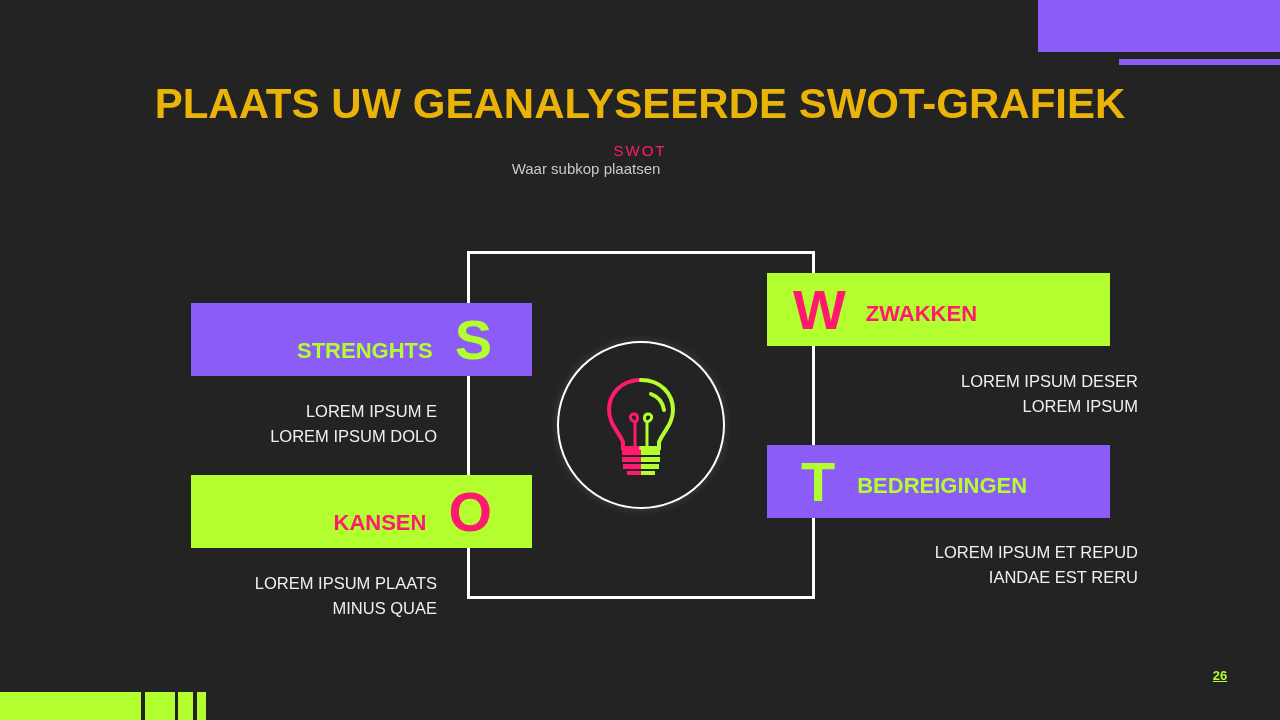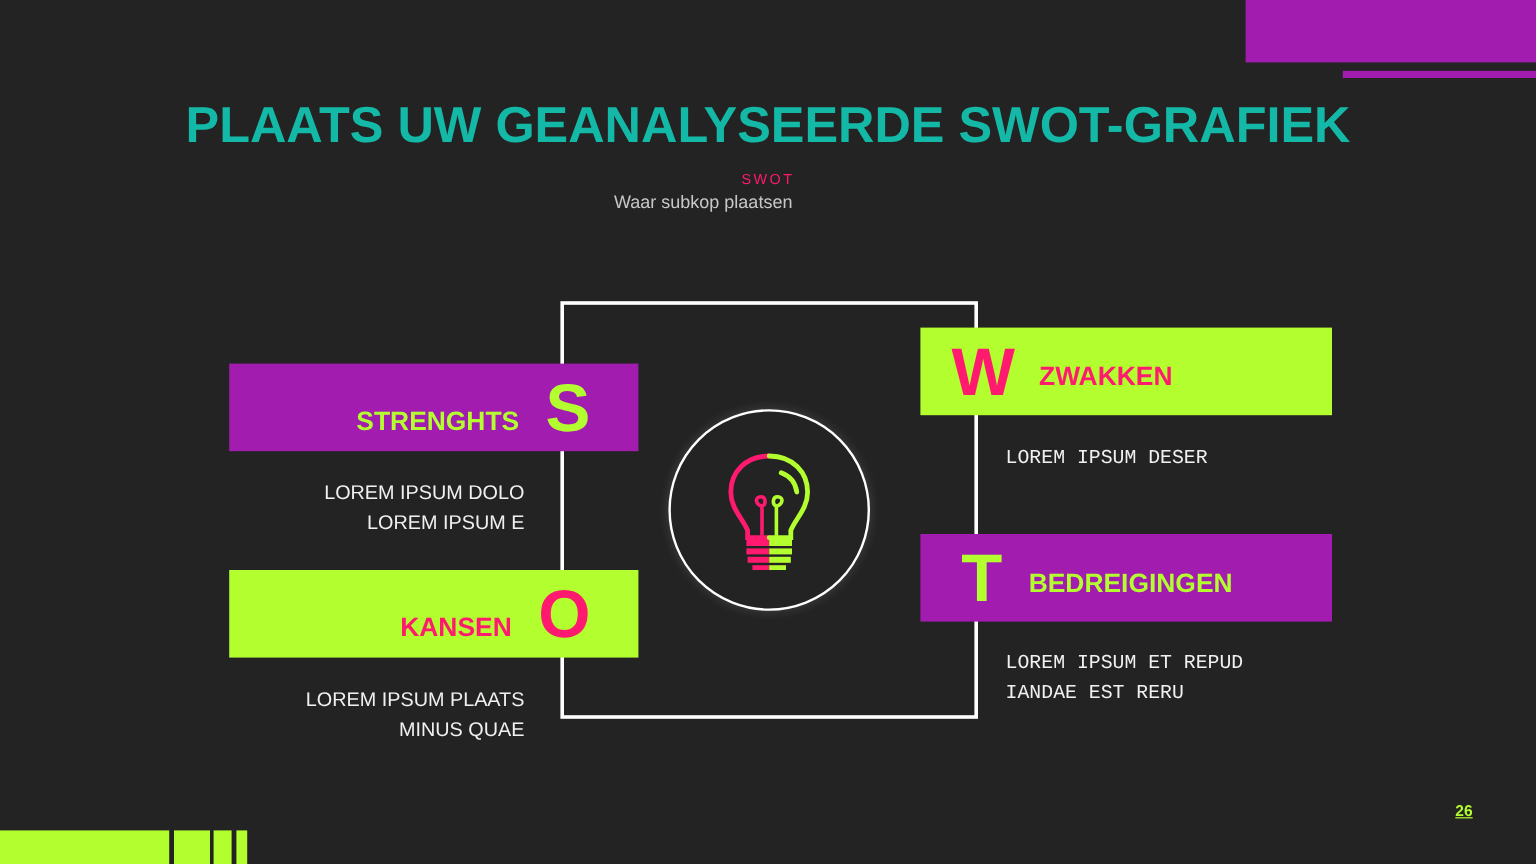--- a/index.html
+++ b/index.html
@@ -2,38 +2,38 @@
 <html><head>
   <meta charset="utf-8">
   <style>
     html, body { margin: 0; padding: 0; }
     body {
       width: 1280px; height: 720px; overflow: hidden;
       background: #232323; position: relative;
       font-family: "Liberation Sans", sans-serif;
     }
     .abs { position: absolute; }
-    .pink-bg { background: #a21caf; }
+    .pink-bg { background: #8b5cf6; }
     .lime-bg { background: #b3fe2e; }
 
     .deco-top-block { left: 1038px; top: 0; width: 242px; height: 52px; }
     .deco-top-line { left: 1119px; top: 59px; width: 161px; height: 6px; }
 
     .deco-bottom-main { left: 0; top: 692px; width: 141px; height: 28px; }
     .deco-bottom-bar1 { left: 145px; top: 692px; width: 30px; height: 28px; }
     .deco-bottom-bar2 { left: 178px; top: 692px; width: 15px; height: 28px; }
     .deco-bottom-bar3 { left: 197px; top: 692px; width: 9px; height: 28px; }
 
     .title {
       left: 0; top: 80px; width: 1280px; text-align: center;
-      color: #14b8a6; font-size: 42px; font-weight: bold; letter-spacing: 0px;
+      color: #eab308; font-size: 42px; font-weight: bold; letter-spacing: 0px;
     }
     .kicker {
       left: 0; top: 142px; width: 1280px; text-align: center;
-      color: #ff1a70; font-size: 12px; letter-spacing: 2px;
+      color: #ff1a70; font-size: 15px; letter-spacing: 2px;
     }
     .subtitle {
       left: 0; top: 160px; width: 1172px; text-align: center;
       color: #c8c8c8; font-size: 15px;
     }
 
     .frame {
       left: 467px; top: 251px; width: 342px; height: 342px;
       border: 3px solid #ffffff; box-sizing: content-box;
     }
@@ -59,21 +59,21 @@
     .band-right .letter { margin-left: 26px; }
     .band-right .label { margin-left: 20px; margin-top: 8px; }
 
     .txt-pink { color: #ff1a70; }
     .txt-lime { color: #b3fe2e; }
 
     .desc {
       color: #f0f0f0; font-size: 16.5px; line-height: 25px;
     }
     .desc-left { text-align: right; width: 300px; }
-    .desc-right { text-align: left; width: 300px; font-family: Liberation Mono, monospace; }
+    .desc-right { text-align: right; width: 300px; }
 
     .page-num {
       left: 1200px; top: 668px; width: 40px; text-align: center;
       color: #b3fe2e; font-size: 13px; font-weight: bold; text-decoration: underline;
     }
   </style>
 </head>
 <body>
 
 <div class="abs pink-bg deco-top-block"></div>
@@ -110,39 +110,40 @@
     <rect x="26" y="101" width="14" height="4" fill="#ff1a70"></rect>
     <rect x="40" y="101" width="14" height="4" fill="#b3fe2e"></rect>
   </svg>
 </div>
 
 <div class="abs band band-left pink-bg" style="top:303px;">
   <span class="label txt-lime">STRENGHTS</span>
   <span class="letter txt-lime">S</span>
 </div>
 <div class="abs desc desc-left" style="left:137px; top:399px;">
+  <div>LOREM IPSUM E</div>
   <div>LOREM IPSUM DOLO</div>
-  <div>LOREM IPSUM E</div>
 </div>
 
 <div class="abs band band-left lime-bg" style="top:475px;">
   <span class="label txt-pink">KANSEN</span>
   <span class="letter txt-pink">O</span>
 </div>
 <div class="abs desc desc-left" style="left:137px; top:571px;">
   <div>LOREM IPSUM PLAATS</div>
   <div>MINUS QUAE</div>
 </div>
 
 <div class="abs band band-right lime-bg" style="top:273px;">
   <span class="letter txt-pink">W</span>
   <span class="label txt-pink">ZWAKKEN</span>
 </div>
 <div class="abs desc desc-right" style="left:838px; top:369px;">
   <div>LOREM IPSUM DESER</div>
+  <div>LOREM IPSUM</div>
 </div>
 
 <div class="abs band band-right pink-bg" style="top:445px;">
   <span class="letter txt-lime" style="margin-left:34px;">T</span>
   <span class="label txt-lime" style="margin-left:22px;">BEDREIGINGEN</span>
 </div>
 <div class="abs desc desc-right" style="left:838px; top:540px;">
   <div>LOREM IPSUM ET REPUD</div>
   <div>IANDAE EST RERU</div>
 </div>

